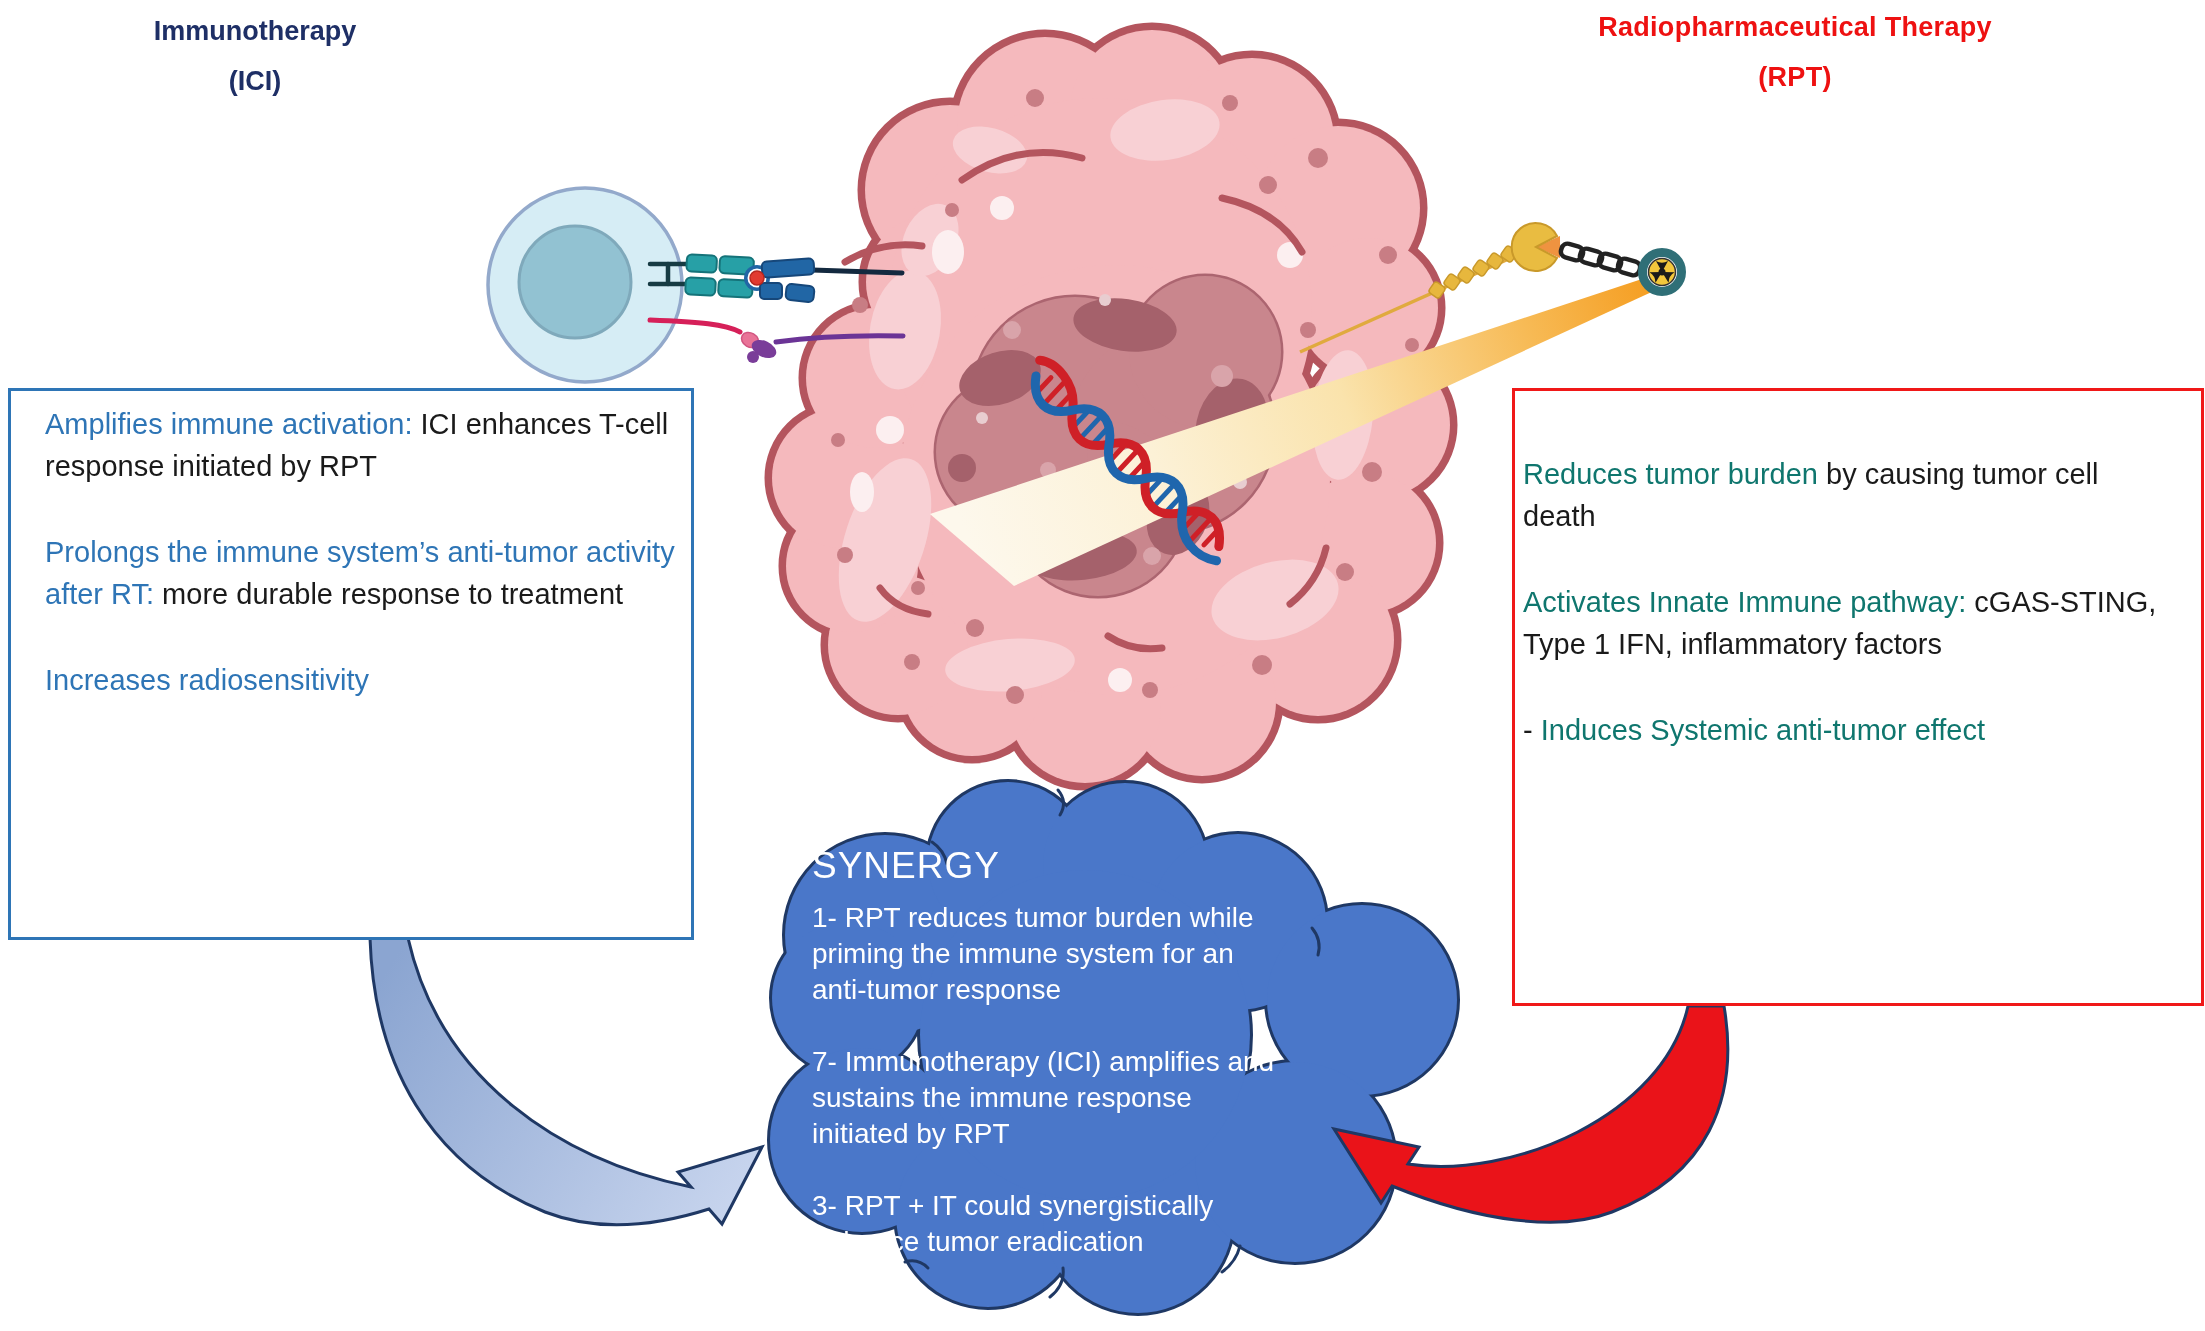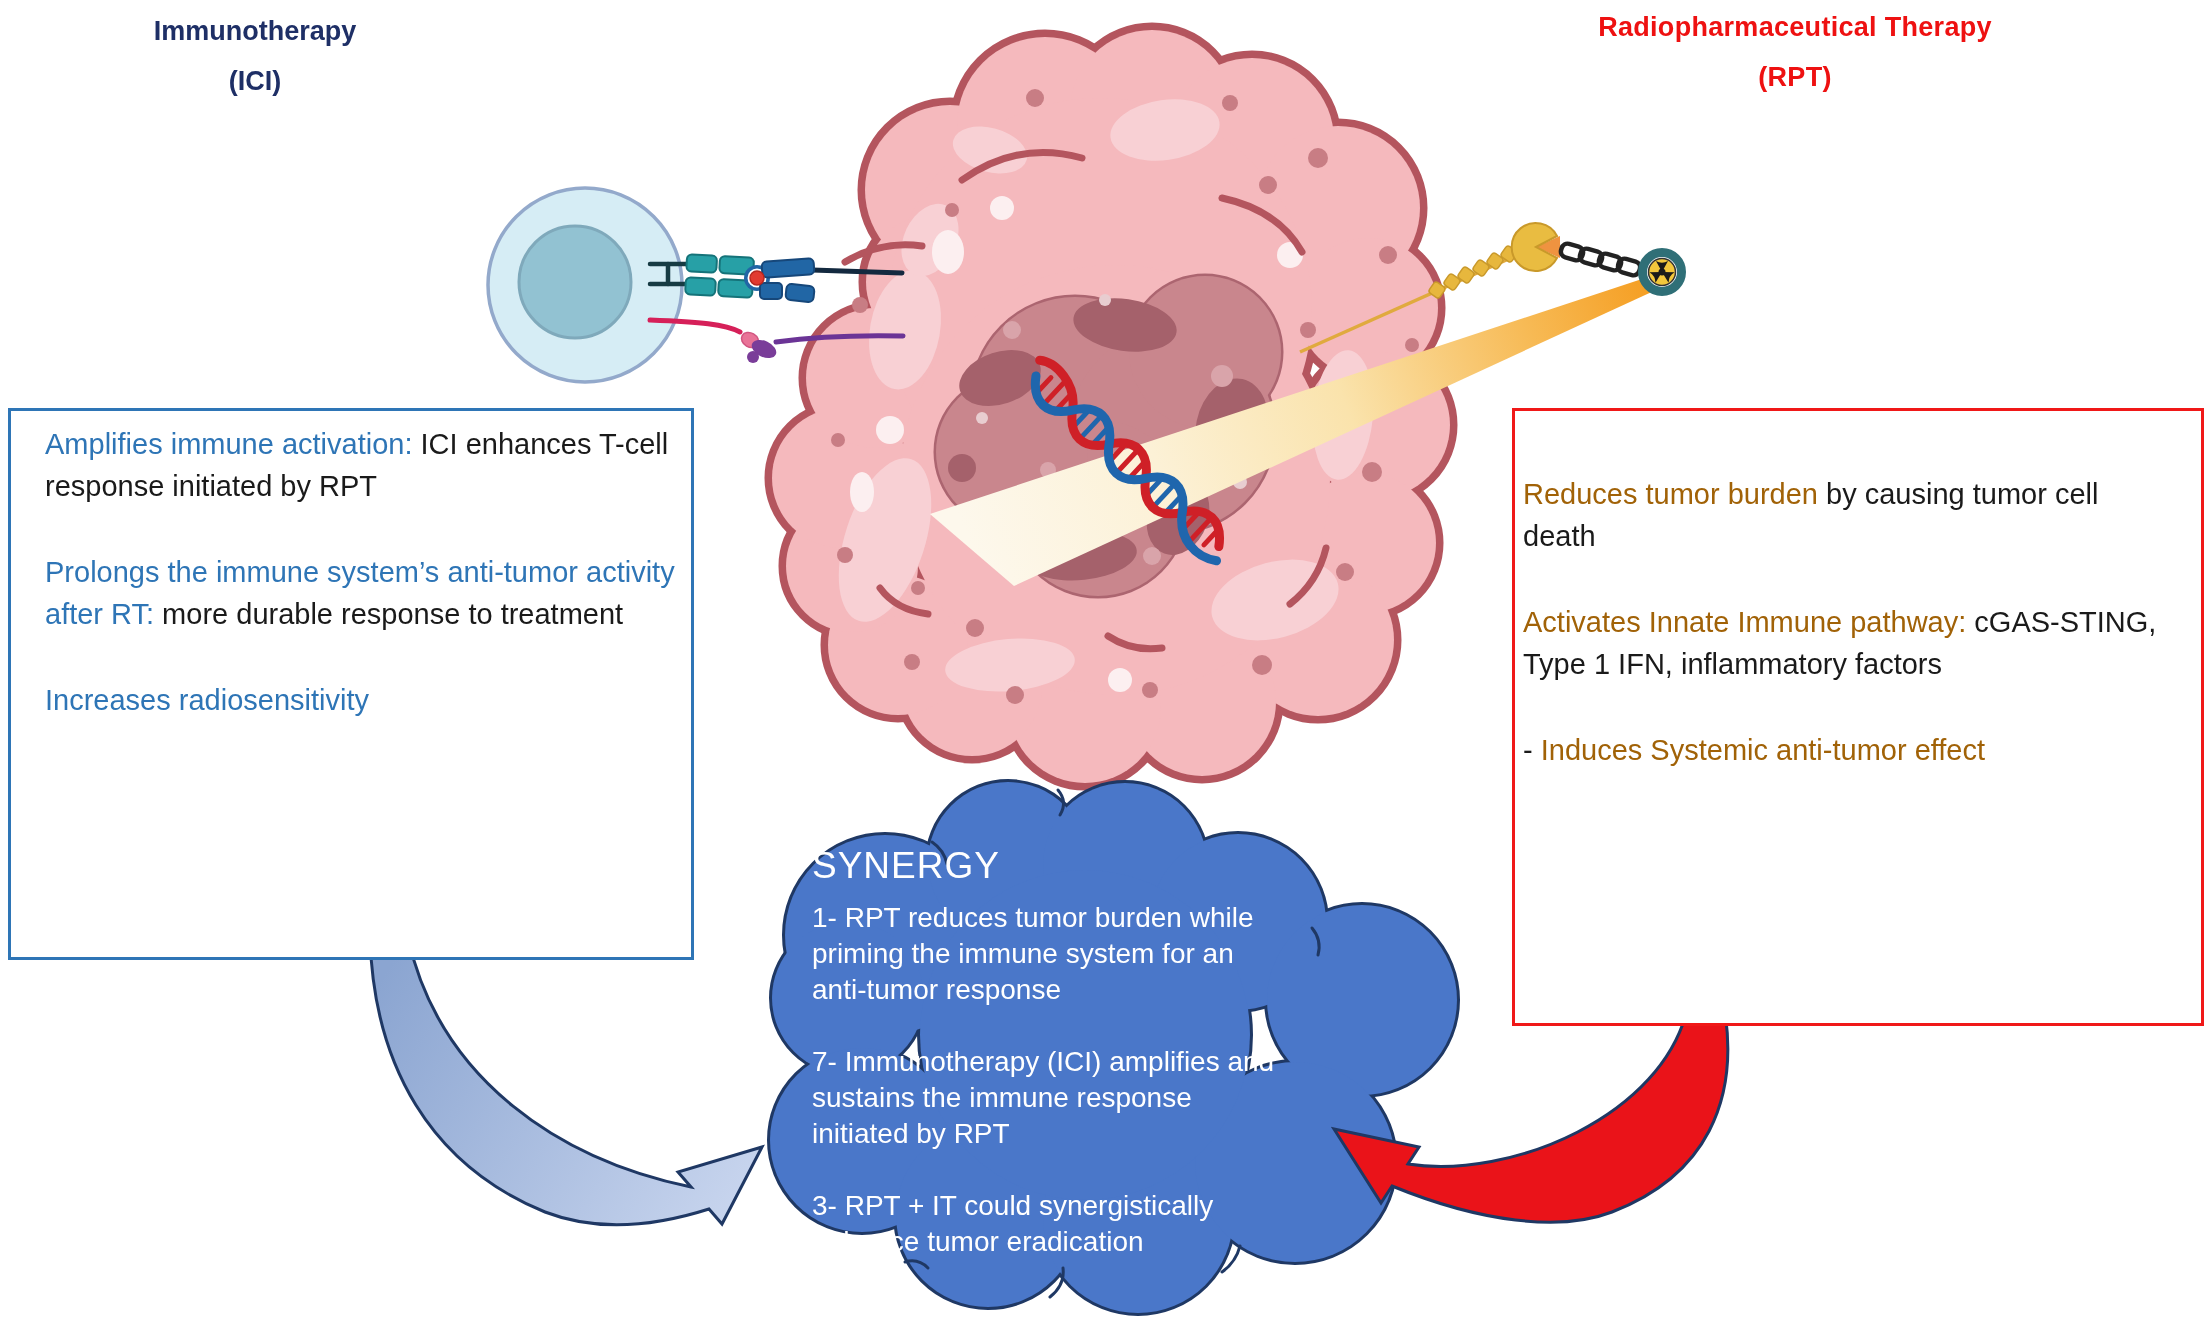--- a/index.html
+++ b/index.html
@@ -4,26 +4,26 @@
 <style>
   html,body{margin:0;padding:0;background:#ffffff;}
   .canvas{
     position:relative;width:2205px;height:1331px;overflow:hidden;background:#ffffff;
     font-family:"Liberation Sans", sans-serif;
   }
   .art{position:absolute;left:0;top:0;}
   .title{position:absolute;text-align:center;font-weight:bold;font-size:27px;line-height:50px;}
   .title-left{left:20px;top:6px;width:470px;color:#1e2f66;}
   .title-right{left:1414px;top:2px;width:762px;color:#ee1111;letter-spacing:.3px;}
-  .infobox{position:absolute;box-sizing:border-box;background:#ffffff;font-size:29px;line-height:42px;color:#1a1a1a;margin-top:20px;}
+  .infobox{position:absolute;box-sizing:border-box;background:#ffffff;font-size:29px;line-height:42px;color:#1a1a1a;}
   .box-left{left:8px;top:388px;width:686px;height:552px;border:3px solid #2e75b6;padding:12px 10px 0 34px;}
   .box-right{left:1512px;top:388px;width:692px;height:618px;border:3px solid #f01818;padding:62px 44px 0 8px;}
   .infobox p{margin:0 0 44px 0;}
   .lead-blue{color:#2e75b6;}
-  .lead-red{color:#a16207;}
+  .lead-red{color:#0f766e;}
   .cloud-text{position:absolute;left:812px;top:844px;width:466px;text-align:left;color:#ffffff;font-weight:normal;}
   .cloud-text .syn-title{font-size:37px;line-height:44px;margin:0 0 12px 0;letter-spacing:1px;}
   .cloud-text p.point{font-size:28px;line-height:36px;margin:0 0 36px 0;}
 </style>
 </head>
 <body>
 
 <div class="canvas">
 
   <svg class="art" width="2205" height="1331" viewBox="0 0 2205 1331">

